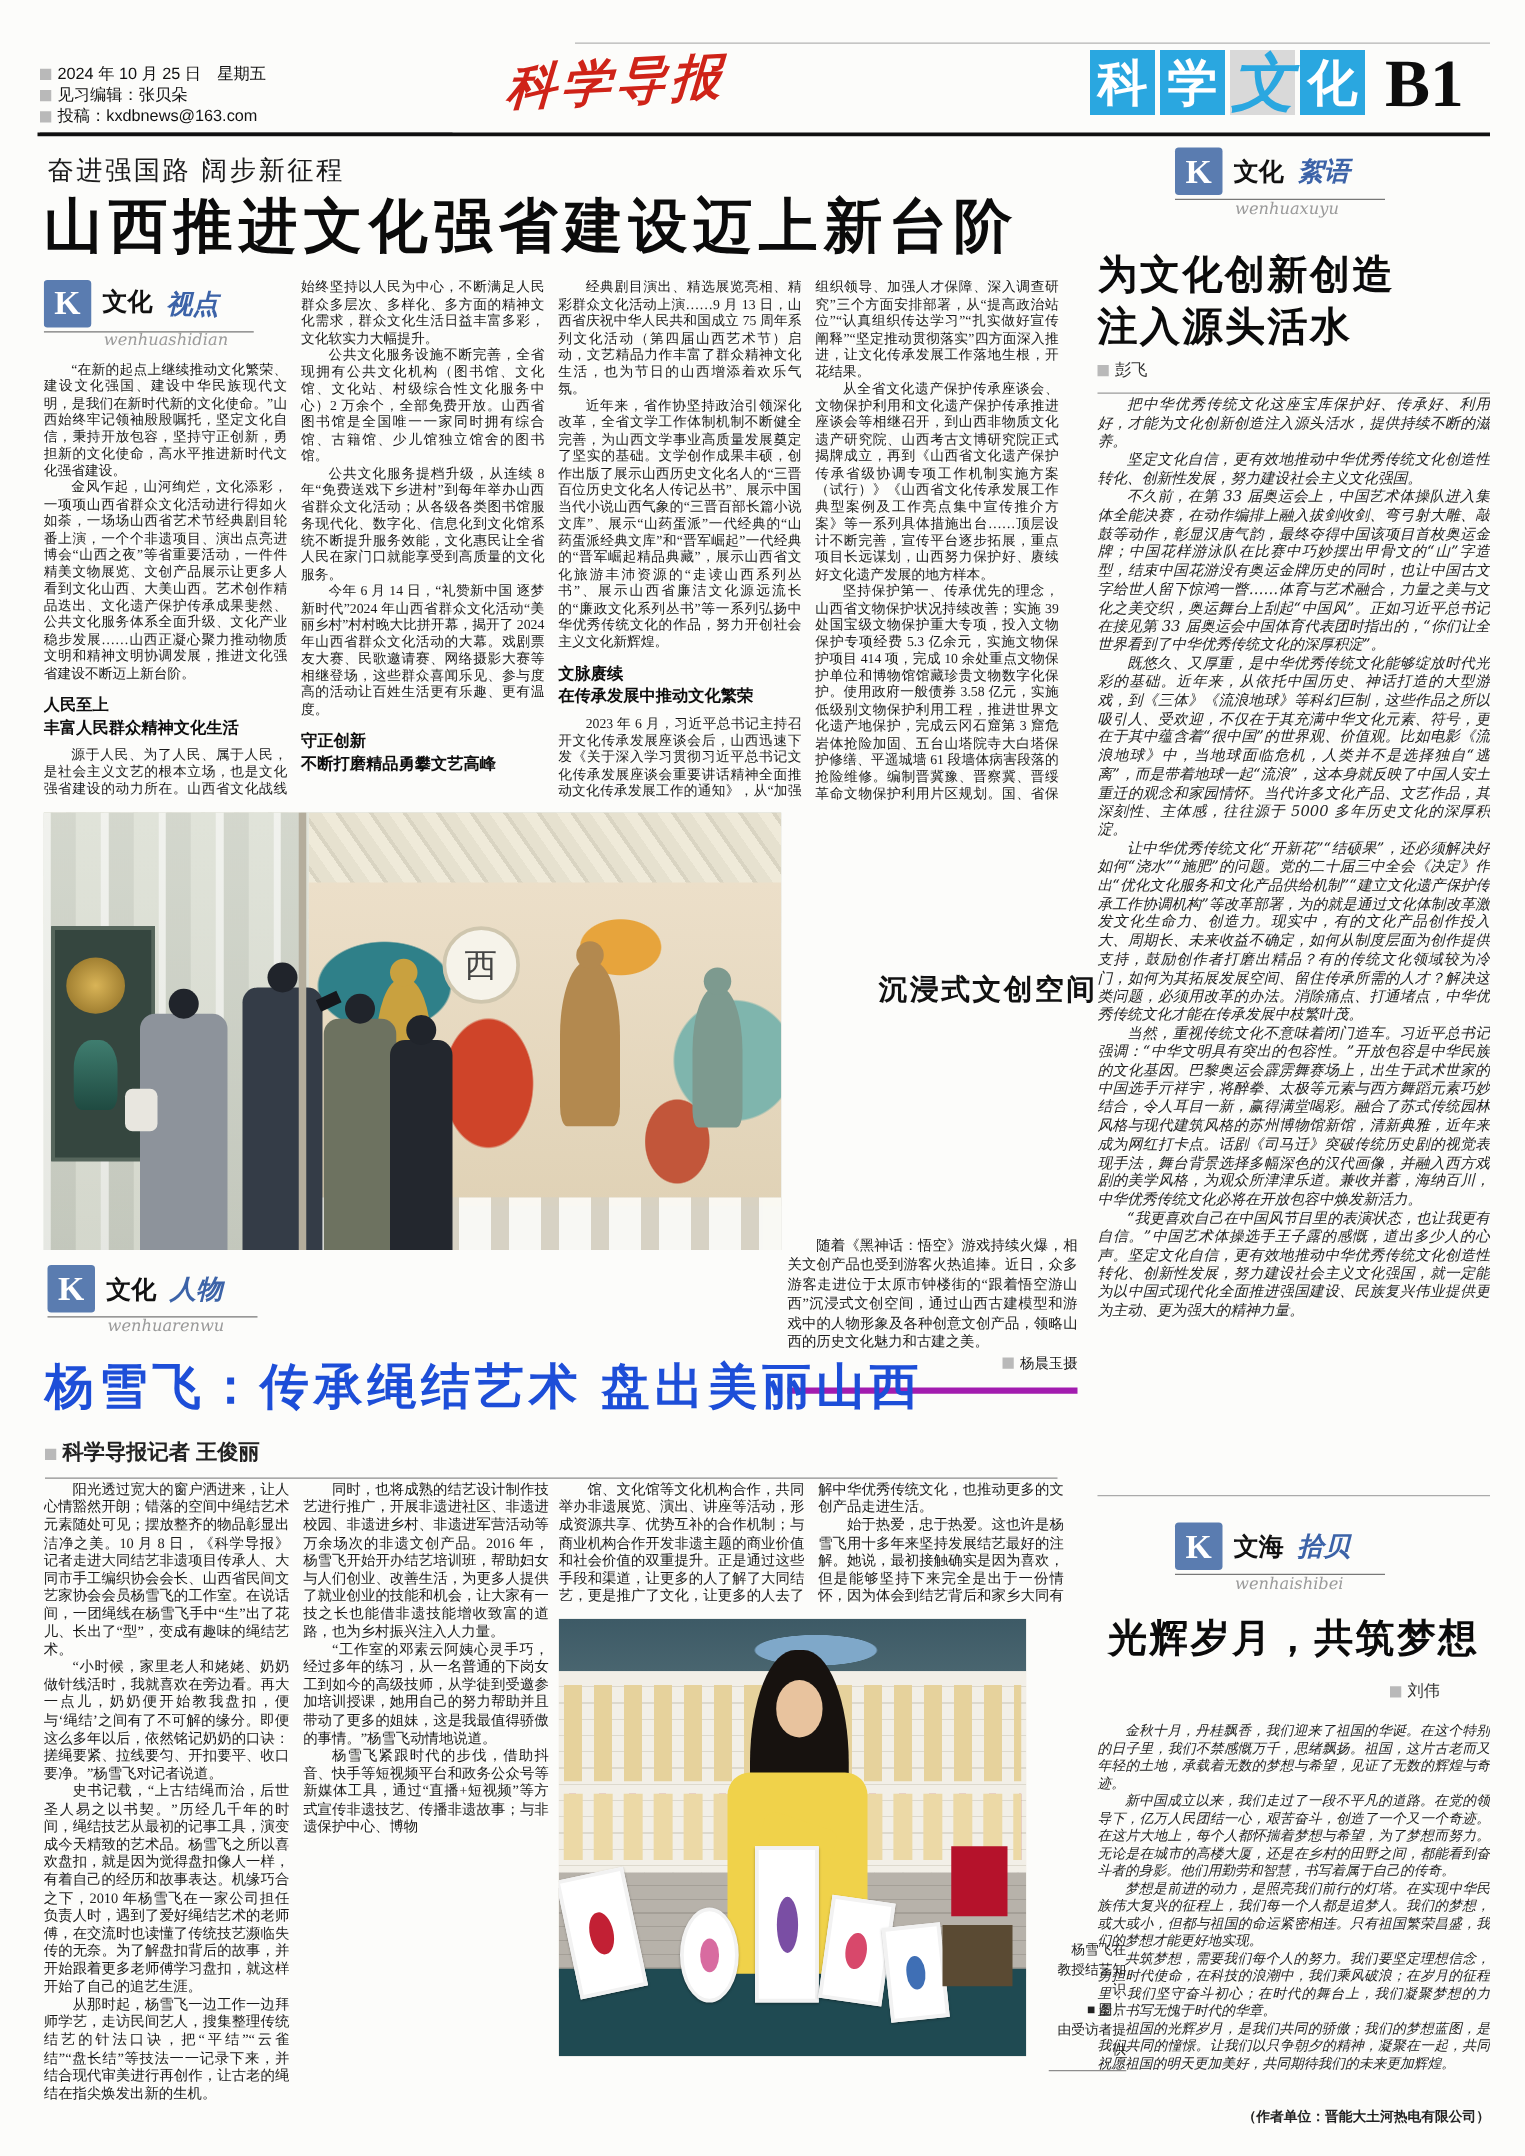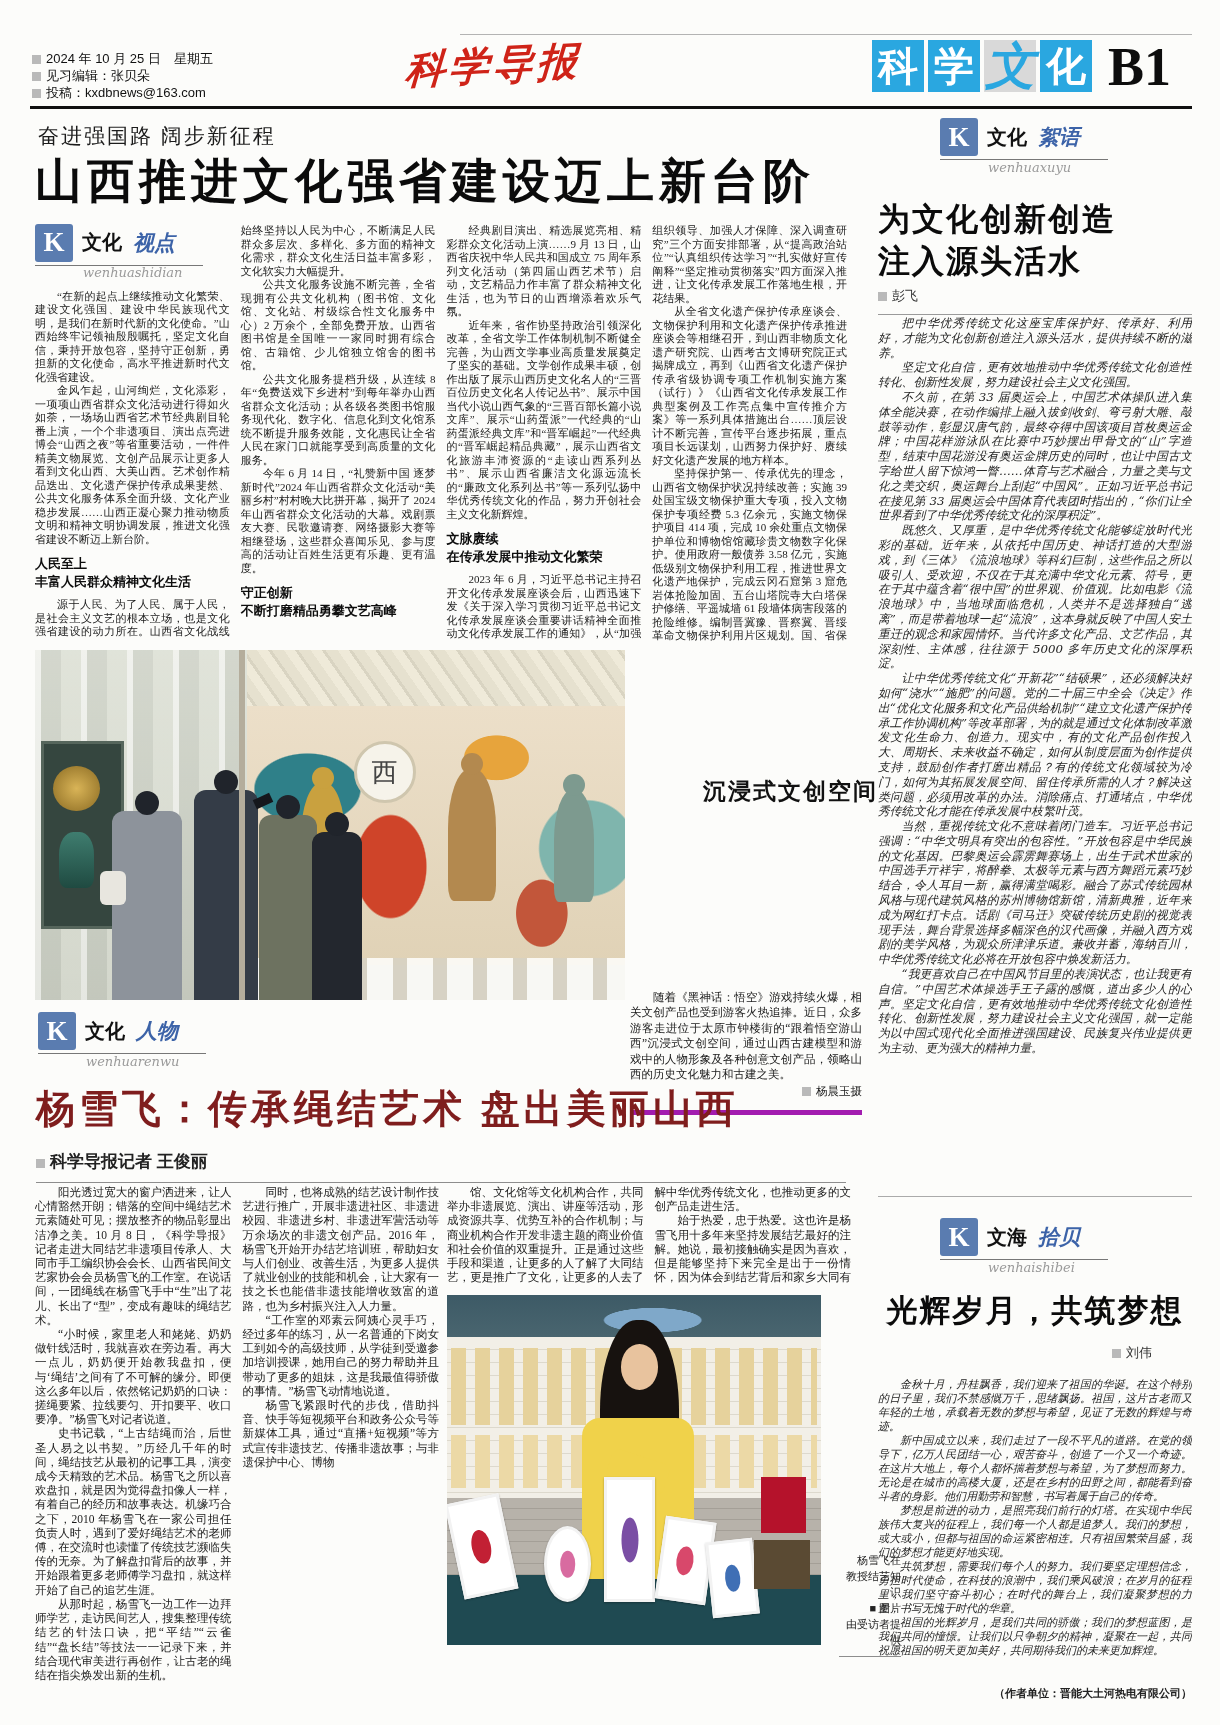--- a/index.html
+++ b/index.html
@@ -90,21 +90,21 @@
   .pf-title{position:absolute;left:703px;top:776px;font-family:"Liberation Sans",sans-serif;
             font-weight:bold;font-size:23px;letter-spacing:2px;color:#111;}
   .pf-cap{position:absolute;left:630px;top:990px;width:232px;font-size:11.5px;line-height:15.4px;
           text-align:justify;border-bottom:5px solid #a21caf;padding-bottom:10px;}
   .pf-cap .cap-text{text-indent:2em;margin:0;}
   .pf-credit{text-align:right;margin-top:2px;}
 
   
   .pp-badge{position:absolute;left:38px;top:1012px;}
   .pp-headline{position:absolute;left:36px;top:1082px;font-family:"Liberation Sans",sans-serif;
-               font-weight:900;font-size:39px;letter-spacing:4px;color:#7f1d1d;white-space:nowrap;}
+               font-weight:900;font-size:39px;letter-spacing:4px;color:#1d4ed8;white-space:nowrap;}
   .pp-byline{position:absolute;left:36px;top:1150px;width:810px;font-family:"Liberation Sans",sans-serif;
              font-size:17px;font-weight:bold;color:#222;border-bottom:1px solid #8d8d8d;padding-bottom:9px;}
   .pp-left{position:absolute;left:35px;top:1185px;width:404px;height:518px;overflow:hidden;
            column-count:2;column-gap:11px;column-fill:auto;font-size:11.5px;line-height:14.2px;text-align:justify;}
   .pp-right{position:absolute;left:447px;top:1185px;width:404px;height:100px;overflow:hidden;
            column-count:2;column-gap:11px;column-fill:auto;font-size:11.5px;line-height:14.2px;text-align:justify;}
 
   
   .photo-craft{position:absolute;left:447px;top:1295px;width:374px;height:350px;overflow:hidden;background:#efece4;}
   .pc-mural{position:absolute;left:0;top:0;width:100%;height:12%;

